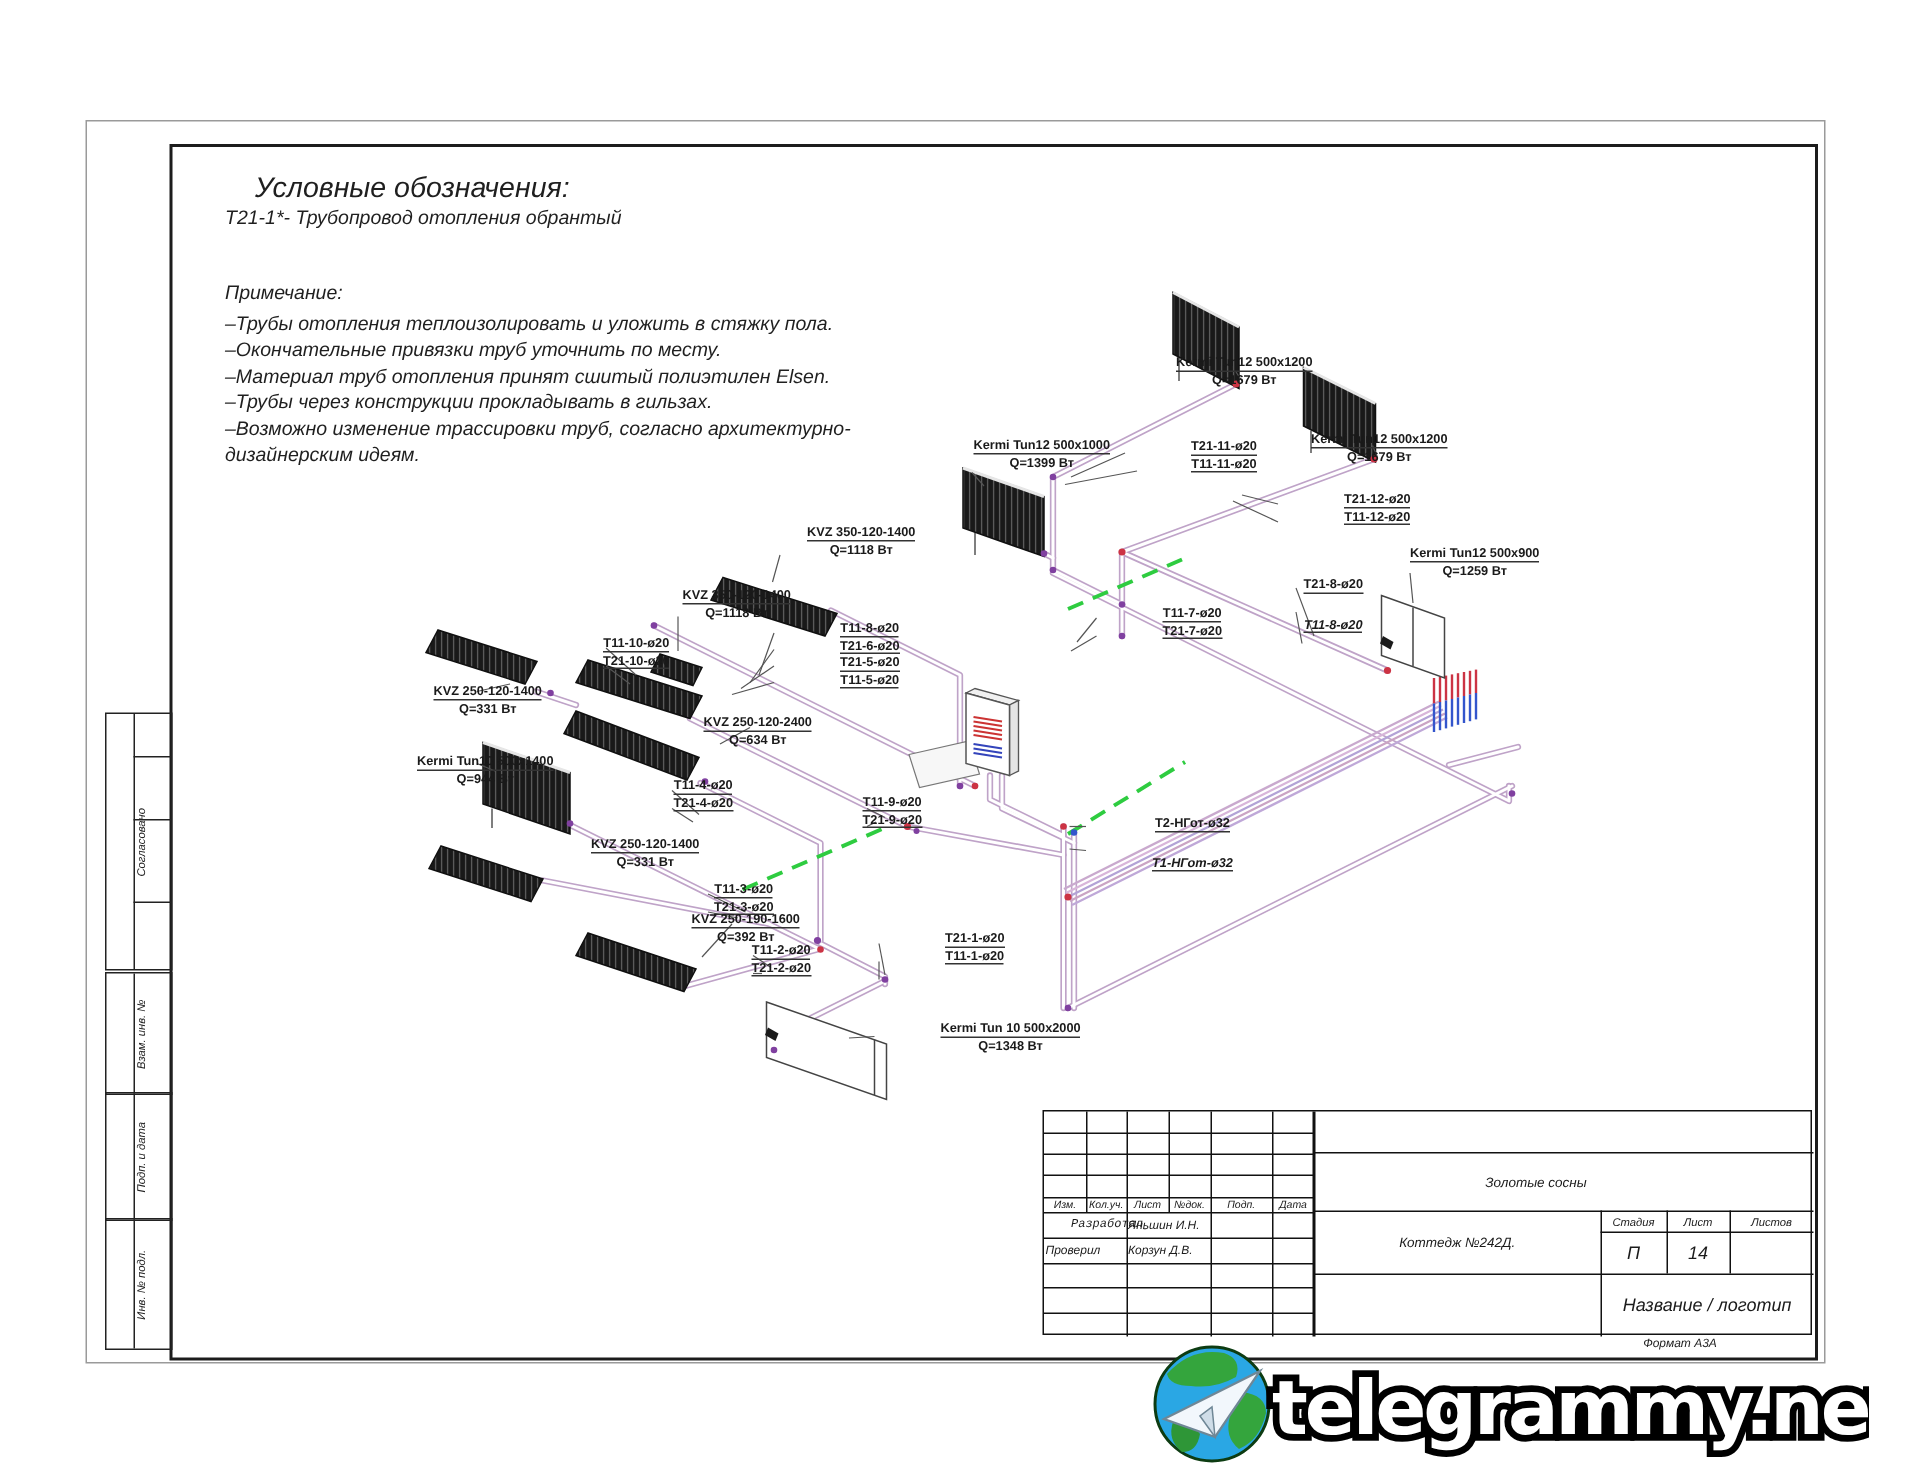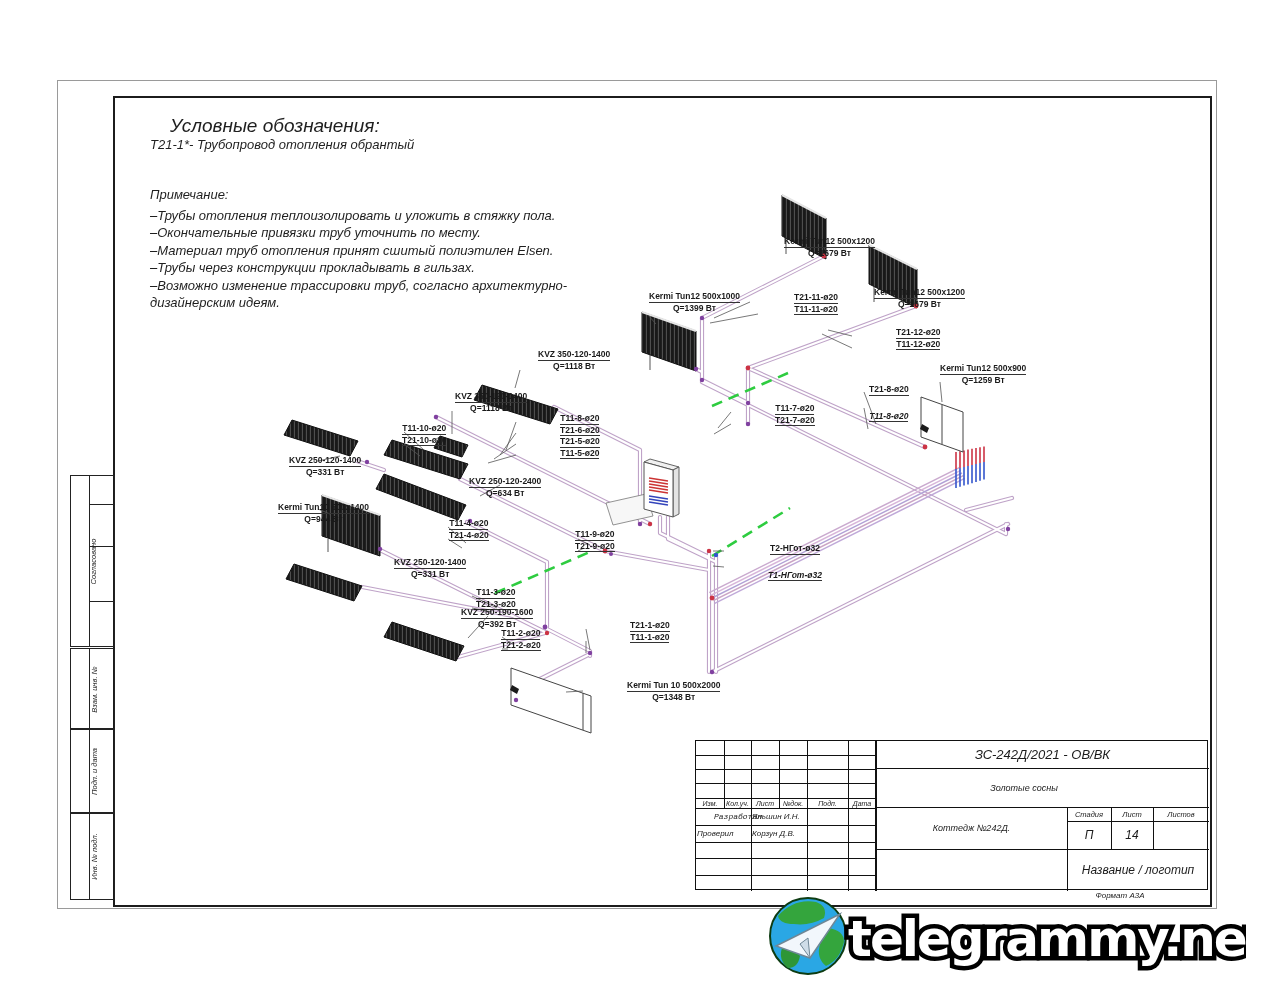--- a/index.html
+++ b/index.html
@@ -437,21 +437,20 @@
     <div class="cell" style="left:0;top:57px;width:28px;height:10px;font-size:7px;">Изм.</div>
     <div class="cell" style="left:28px;top:57px;width:27px;height:10px;font-size:7px;">Кол.уч.</div>
     <div class="cell" style="left:55px;top:57px;width:28px;height:10px;font-size:7px;">Лист</div>
     <div class="cell" style="left:83px;top:57px;width:28px;height:10px;font-size:7px;">№док.</div>
     <div class="cell" style="left:111px;top:57px;width:41px;height:10px;font-size:7px;">Подп.</div>
     <div class="cell" style="left:152px;top:57px;width:28px;height:10px;font-size:7px;">Дата</div>
     <div class="cell" style="left:18px;top:67px;width:54px;height:17px;font-size:8px;justify-content:flex-start;font-family:Liberation Mono, monospace;">Разработал</div>
     <div class="cell" style="left:56px;top:67px;width:55px;height:17px;font-size:8px;justify-content:flex-start;">Яньшин И.Н.</div>
     <div class="cell" style="left:1px;top:84px;width:54px;height:17px;font-size:8px;justify-content:flex-start;">Проверил</div>
     <div class="cell" style="left:56px;top:84px;width:55px;height:17px;font-size:8px;justify-content:flex-start;">Корзун Д.В.</div>
-    <div class="cell" style="left:180px;top:0;width:333px;height:27px;font-size:13px;">ЗС-242Д/2021 - ОВ/ВК</div>
     <div class="cell" style="left:180px;top:27px;width:296px;height:39px;font-size:9px;">Золотые сосны</div>
     <div class="cell" style="left:180px;top:66px;width:191px;height:42px;font-size:9px;">Коттедж №242Д.</div>
     <div class="cell" style="left:371px;top:66px;width:44px;height:14px;font-size:7.5px;">Стадия</div>
     <div class="cell" style="left:415px;top:66px;width:42px;height:14px;font-size:7.5px;">Лист</div>
     <div class="cell" style="left:457px;top:66px;width:56px;height:14px;font-size:7.5px;">Листов</div>
     <div class="cell" style="left:371px;top:80px;width:44px;height:28px;font-size:12px;">П</div>
     <div class="cell" style="left:415px;top:80px;width:42px;height:28px;font-size:12px;">14</div>
     <div class="cell" style="left:457px;top:80px;width:56px;height:28px;font-size:12px;"></div>
     <div class="cell" style="left:371px;top:108px;width:142px;height:42px;font-size:12px;">Название / логотип</div>
   </div>

